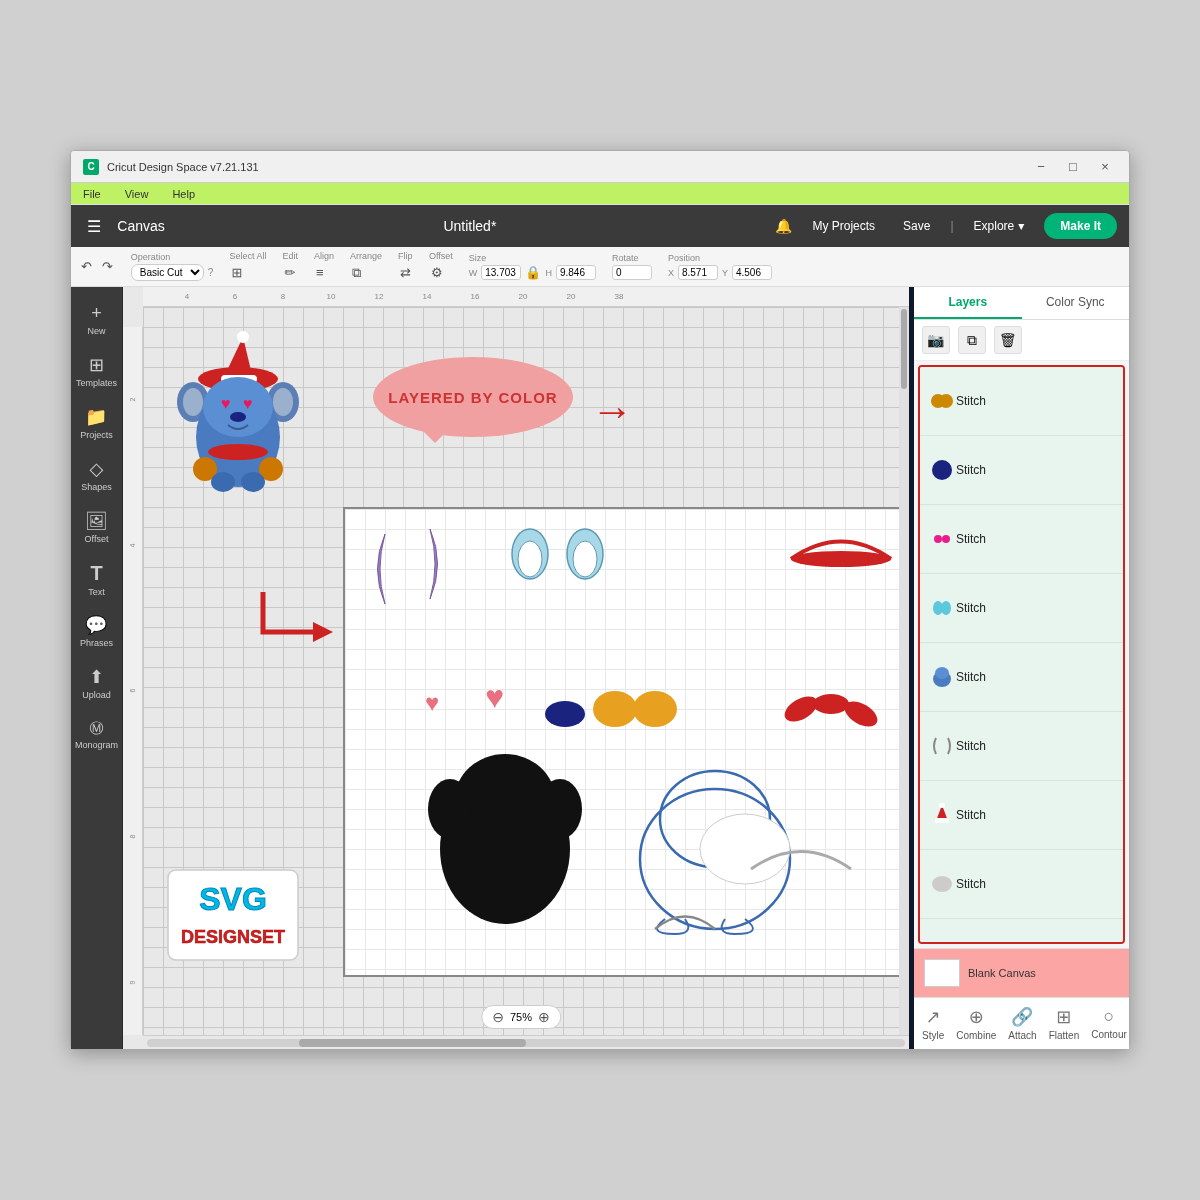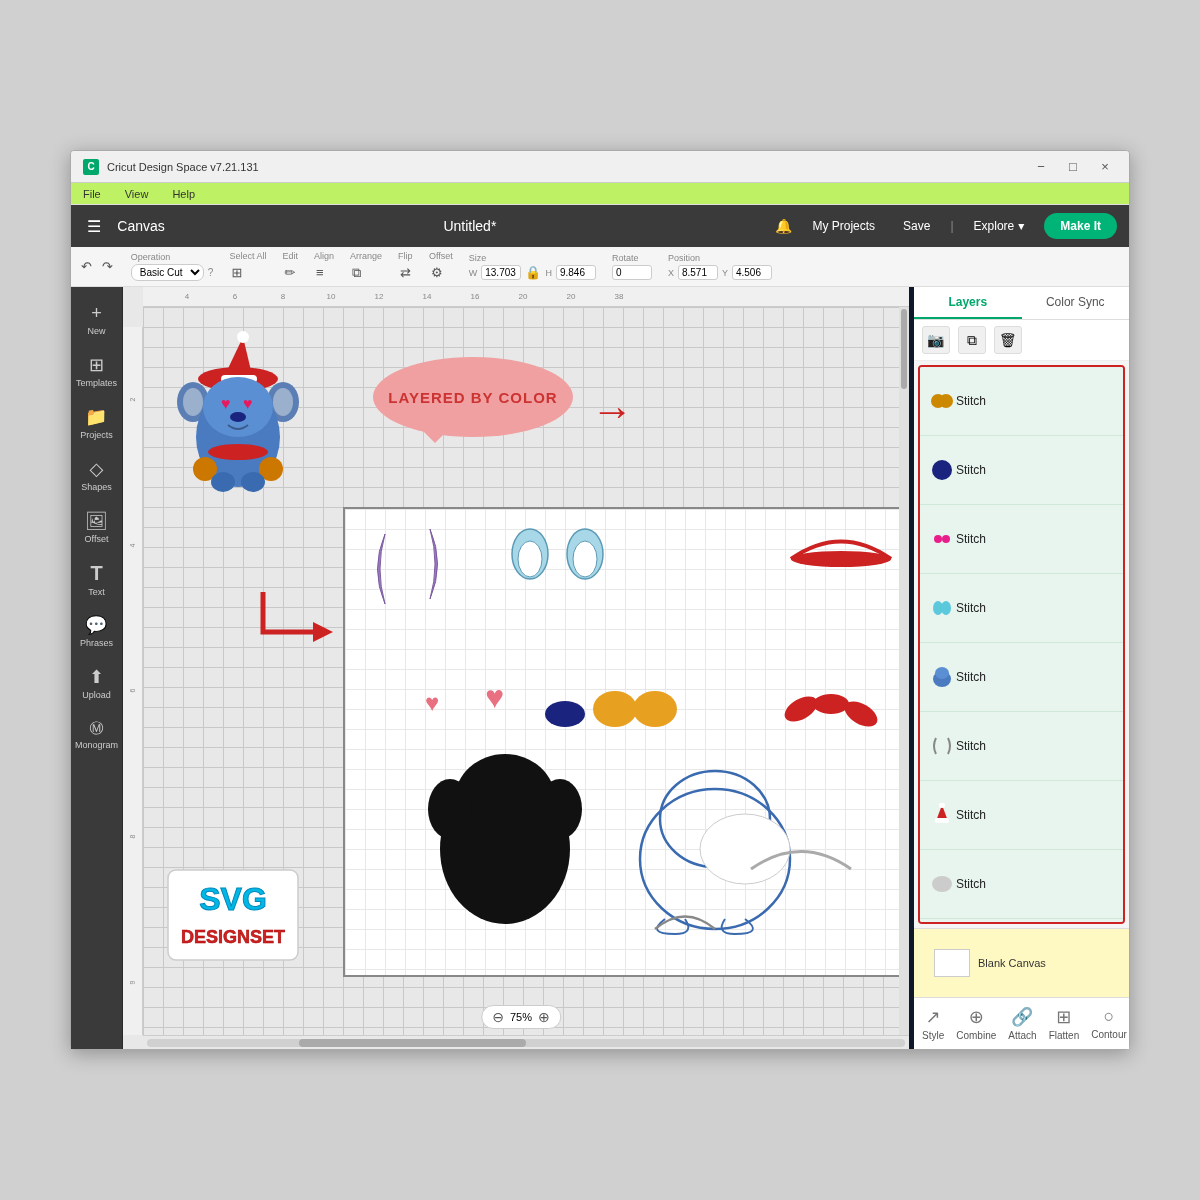--- a/index.html
+++ b/index.html
@@ -404,25 +404,25 @@
       justify-content: center;
       font-size: 18px;
       flex-shrink: 0;
     }
     .layer-name {
       font-size: 12px;
       color: #222;
       font-weight: 500;
     }
     .blank-canvas-area {
-      padding: 20px;
+      padding: 10px;
       display: flex;
       align-items: center;
       gap: 8px;
-      background: #fef9c3;
+      background: #fca5a5;
       border-top: 1px solid #ddd;
     }
     .blank-canvas-thumb {
       width: 36px;
       height: 28px;
       border: 1px solid #ccc;
       background: white;
     }
     .blank-canvas-label {
       font-size: 11px;

